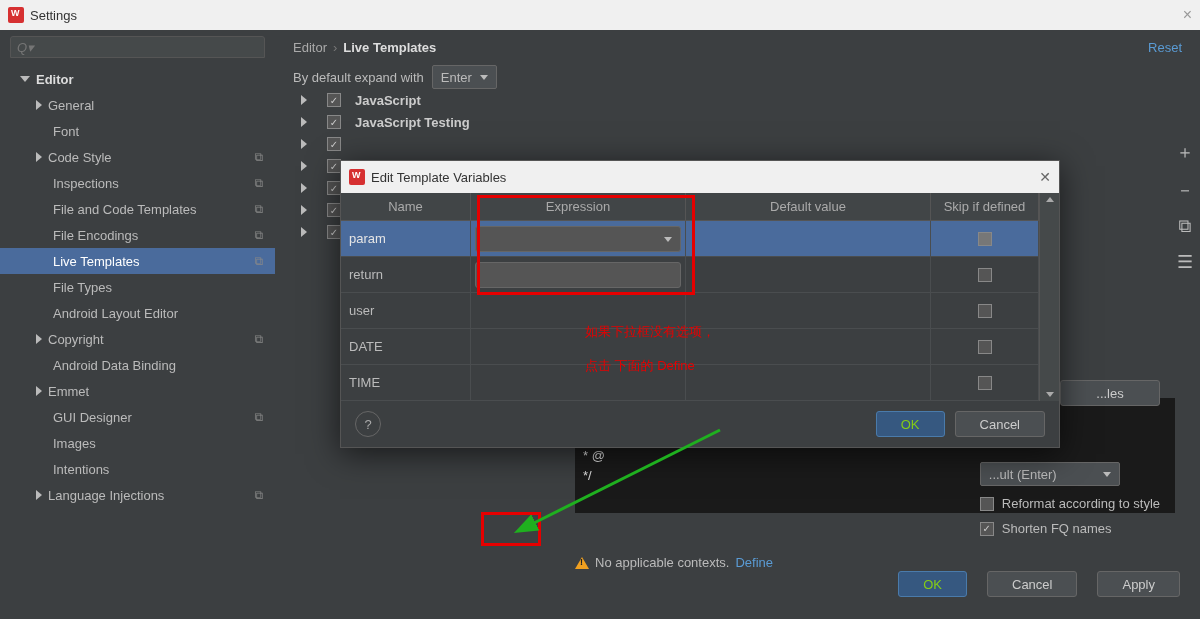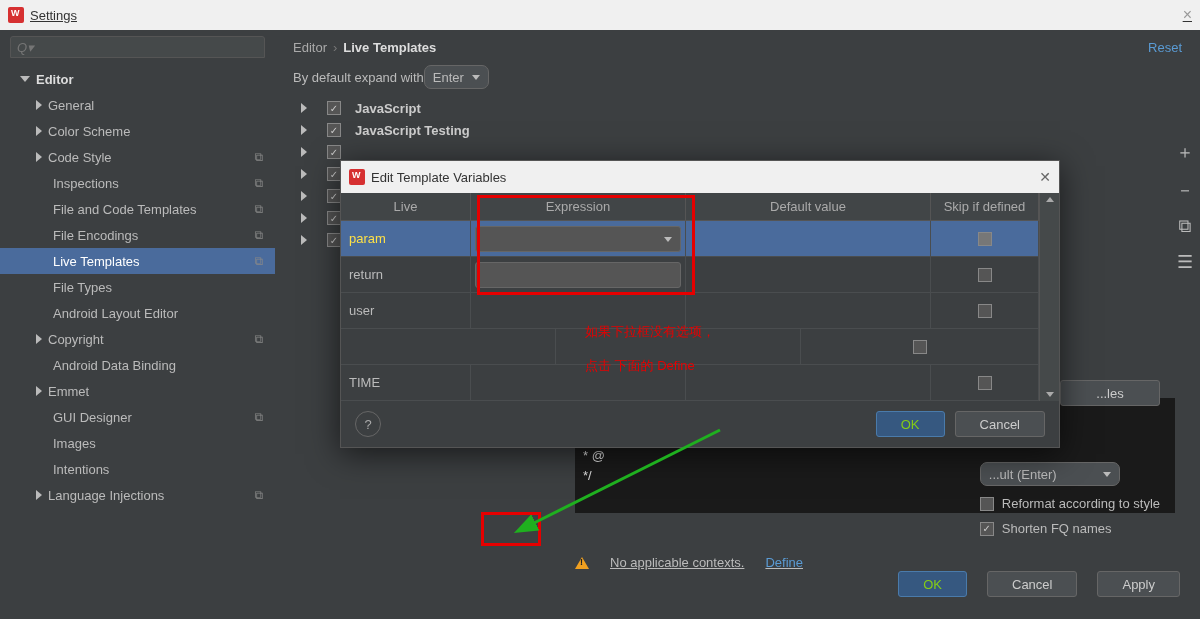--- a/index.html
+++ b/index.html
@@ -1,19 +1,19 @@
 <!DOCTYPE html>
 <html><head>
 <meta charset="utf-8">
 <style>
 * { margin:0; padding:0; box-sizing:border-box; font-family:"Segoe UI",Arial,sans-serif; font-size:13px; }
 body { background:#3c3f41; color:#bbb; width:1200px; height:619px; overflow:hidden; position:relative; }
 
 
-.titlebar { height:30px; background:#f0f0f0; color:#333; display:flex; align-items:center; padding:0 8px;text-decoration:underline; }
+.titlebar { height:30px; background:#f0f0f0; color:#333; display:flex; align-items:center; padding:0 8px; }
 .titlebar .app-icon { width:16px; height:16px; background:#d63031; margin-right:6px; border-radius:2px; position:relative; }
 .titlebar .app-icon::after { content:"W"; position:absolute; color:#fff; font-size:9px; font-weight:bold; left:3px; top:1px; }
 .titlebar .close { margin-left:auto; color:#999; font-size:16px; }
 
 
 .shell { display:flex; height:calc(100% - 90px); }
 .sidebar { width:275px; background:#3c3f41; overflow-y:auto; }
 .search-box { margin:6px 10px 4px; }
 .search-box input { width:100%; height:22px; background:#45494a; border:1px solid #555; border-radius:3px 3px 0 0; color:#bbb; padding:0 6px; font-style:italic; }
 .tree { padding-top:4px; }
@@ -26,40 +26,40 @@
 .tri.none { width:11px; }
 .pad0 { padding-left:20px; }
 .pad1 { padding-left:36px; }
 .copy-badge { position:absolute; right:12px; color:#888; font-size:12px; }
 
 
 .content { flex:1; padding:10px 18px; position:relative; }
 .crumb { display:flex; align-items:center; gap:6px; color:#aaa; margin-bottom:10px; }
 .crumb .sep { color:#777; }
 .reset { margin-left:auto; color:#5a9bd4; cursor:pointer; }
-.expand-row { display:flex; align-items:center; margin-bottom:8px; color:#bbb; }
-.combo { background:#4b4f52; border:1px solid #666; border-radius:7px; height:24px; padding:0 24px 0 8px; display:inline-flex; align-items:center; position:relative; color:#bbb; }
+.expand-row { display:flex; align-items:center; gap:8px; color:#bbb; }
+.combo { background:#4b4f52; border:1px solid #666; border-radius:2px; height:24px; padding:0 24px 0 8px; display:inline-flex; align-items:center; position:relative; color:#bbb; }
 .combo::after { content:""; position:absolute; right:8px; top:9px; border-left:4px solid transparent; border-right:4px solid transparent; border-top:5px solid #bbb; }
 
 .template-list { margin-left:8px; }
 .tl-row { display:flex; align-items:center; height:22px; gap:14px; color:#ccc; }
 .tl-row .tri { margin-left:0; }
 .chk { width:14px; height:14px; border:1px solid #888; background:#555; display:inline-flex; align-items:center; justify-content:center; }
 .chk.on::after { content:"✓"; color:#ccc; font-size:10px; }
 
 .side-tools { position:absolute; right:0; top:110px; width:30px; display:flex; flex-direction:column; gap:14px; align-items:center; }
 .tool-btn { color:#bbb; font-size:18px; cursor:pointer; }
 
 .abbr-box { position:absolute; left:300px; top:310px; color:#bbb; }
 .tpl-label { position:absolute; left:300px; top:345px; color:#bbb; }
 .tpl-label u { text-decoration:underline; }
 .code-area { position:absolute; left:300px; top:368px; width:600px; height:115px; background:#1a1a1a; color:#ddd; padding:8px; font-family:Consolas,monospace; font-size:13px; }
 .code-area .line { line-height:20px; }
 
-.context-row { position:absolute; left:300px; top:525px; display:flex; align-items:center; gap:21px;text-decoration:underline; }
+.context-row { position:absolute; left:300px; top:525px; display:flex; align-items:center; gap:6px; }
 .warn-icon { width:0; height:0; border-left:7px solid transparent; border-right:7px solid transparent; border-bottom:12px solid #f0a020; position:relative; }
 .warn-icon::after { content:"!"; position:absolute; left:-2px; top:0px; color:#222; font-size:9px; font-weight:bold; }
 .define-link { color:#5a9bd4; cursor:pointer; }
 
 .opts { position:absolute; right:40px; top:432px; display:flex; flex-direction:column; gap:10px; }
 .opt { display:flex; align-items:center; gap:8px; color:#bbb; }
 
 
 .dialog { position:absolute; left:340px; top:160px; width:720px; background:#3c3f41; border:1px solid #555; box-shadow:0 6px 30px rgba(0,0,0,.6); }
 .dlg-title { height:30px; background:#f0f0f0; color:#333; display:flex; align-items:center; padding:16px 8px; }
@@ -67,21 +67,21 @@
 .dlg-title .app-icon::after { content:"W"; position:absolute; color:#fff; font-size:9px; font-weight:bold; left:3px; top:1px; }
 .dlg-title .close { margin-left:auto; color:#666; cursor:pointer; font-size:14px; }
 .dlg-body { padding:0; position:relative; }
 .grid-head { display:flex; background:#414547; border-bottom:1px solid #555; }
 .grid-head div { padding:6px 0; text-align:center; color:#aaa; border-right:1px solid #555; }
 .col-name { width:130px; }
 .col-expr { width:215px; }
 .col-def { width:245px; }
 .col-skip { flex:1; }
 .grid-row { display:flex; height:36px; align-items:stretch; border-bottom:1px solid #4a4d4f; }
-.grid-row.sel { background:#4a6b9c; color:#fde047; }
+.grid-row.sel { background:#4a6b9c; color:#e5e5e5; }
 .grid-row .cell { border-right:1px solid #4a4d4f; display:flex; align-items:center; padding:0 8px; }
 .cell.expr { padding:4px; }
 .expr-input { width:100%; height:26px; background:#555; border:1px solid #666; border-radius:3px; position:relative; }
 .expr-input.dd::after { content:""; position:absolute; right:8px; top:10px; border-left:4px solid transparent; border-right:4px solid transparent; border-top:5px solid #bbb; }
 .skip-box { width:14px; height:14px; border:1px solid #888; background:#555; margin:auto; }
 .grid-row.sel .skip-box { background:#777; }
 .scroll-col { width:20px; background:#45494a; border-left:1px solid #555; display:flex; flex-direction:column; justify-content:space-between; align-items:center; padding:4px 0; }
 .scroll-arrow { width:0; height:0; border-left:4px solid transparent; border-right:4px solid transparent; }
 .scroll-arrow.up { border-bottom:5px solid #aaa; }
 .scroll-arrow.down { border-top:5px solid #aaa; }
@@ -120,22 +120,22 @@
       <div class="tree-item header pad0">
         <span class="tri down"></span>
         <span>Editor</span>
       </div>
       <div id="tree-items">
           <div class="tree-item pad1">
             <span class="tri right"></span>
             <span>General</span>
           </div>
           <div class="tree-item pad1">
-            <span class="tri right"></span>
-            <span>Color Scheme</span>
+            <span class="tri none"></span>
+            <span>Font</span>
           </div>
           <div class="tree-item pad1">
             <span class="tri right"></span>
             <span>Code Style</span>
             <span class="copy-badge">⧉</span>
           </div>
           <div class="tree-item pad1">
             <span class="tri none"></span>
             <span>Inspections</span>
             <span class="copy-badge">⧉</span>
@@ -293,21 +293,21 @@
 <div class="dialog">
   <div class="dlg-title">
     <span class="app-icon"></span>
     <span>Edit Template Variables</span>
     <span class="close">✕</span>
   </div>
   <div class="dlg-body">
     <div class="grid-wrap">
       <div style="flex:1">
         <div class="grid-head">
-          <div class="col-name">Live</div>
+          <div class="col-name">Name</div>
           <div class="col-expr">Expression</div>
           <div class="col-def">Default value</div>
           <div class="col-skip">Skip if defined</div>
         </div>
         <div id="grid-rows">
             <div class="grid-row sel">
               <div class="cell col-name">param</div>
               <div class="cell col-expr expr">
                 <div class="expr-input dd"></div>
               </div>
@@ -328,20 +328,21 @@
             </div>
             <div class="grid-row">
               <div class="cell col-name">user</div>
               <div class="cell col-expr expr"></div>
               <div class="cell col-def"></div>
               <div class="cell col-skip" style="justify-content:center">
                 <span class="skip-box"></span>
               </div>
             </div>
             <div class="grid-row">
+              <div class="cell col-name">DATE</div>
               <div class="cell col-expr expr"></div>
               <div class="cell col-def"></div>
               <div class="cell col-skip" style="justify-content:center">
                 <span class="skip-box"></span>
               </div>
             </div>
             <div class="grid-row">
               <div class="cell col-name">TIME</div>
               <div class="cell col-expr expr"></div>
               <div class="cell col-def"></div>

